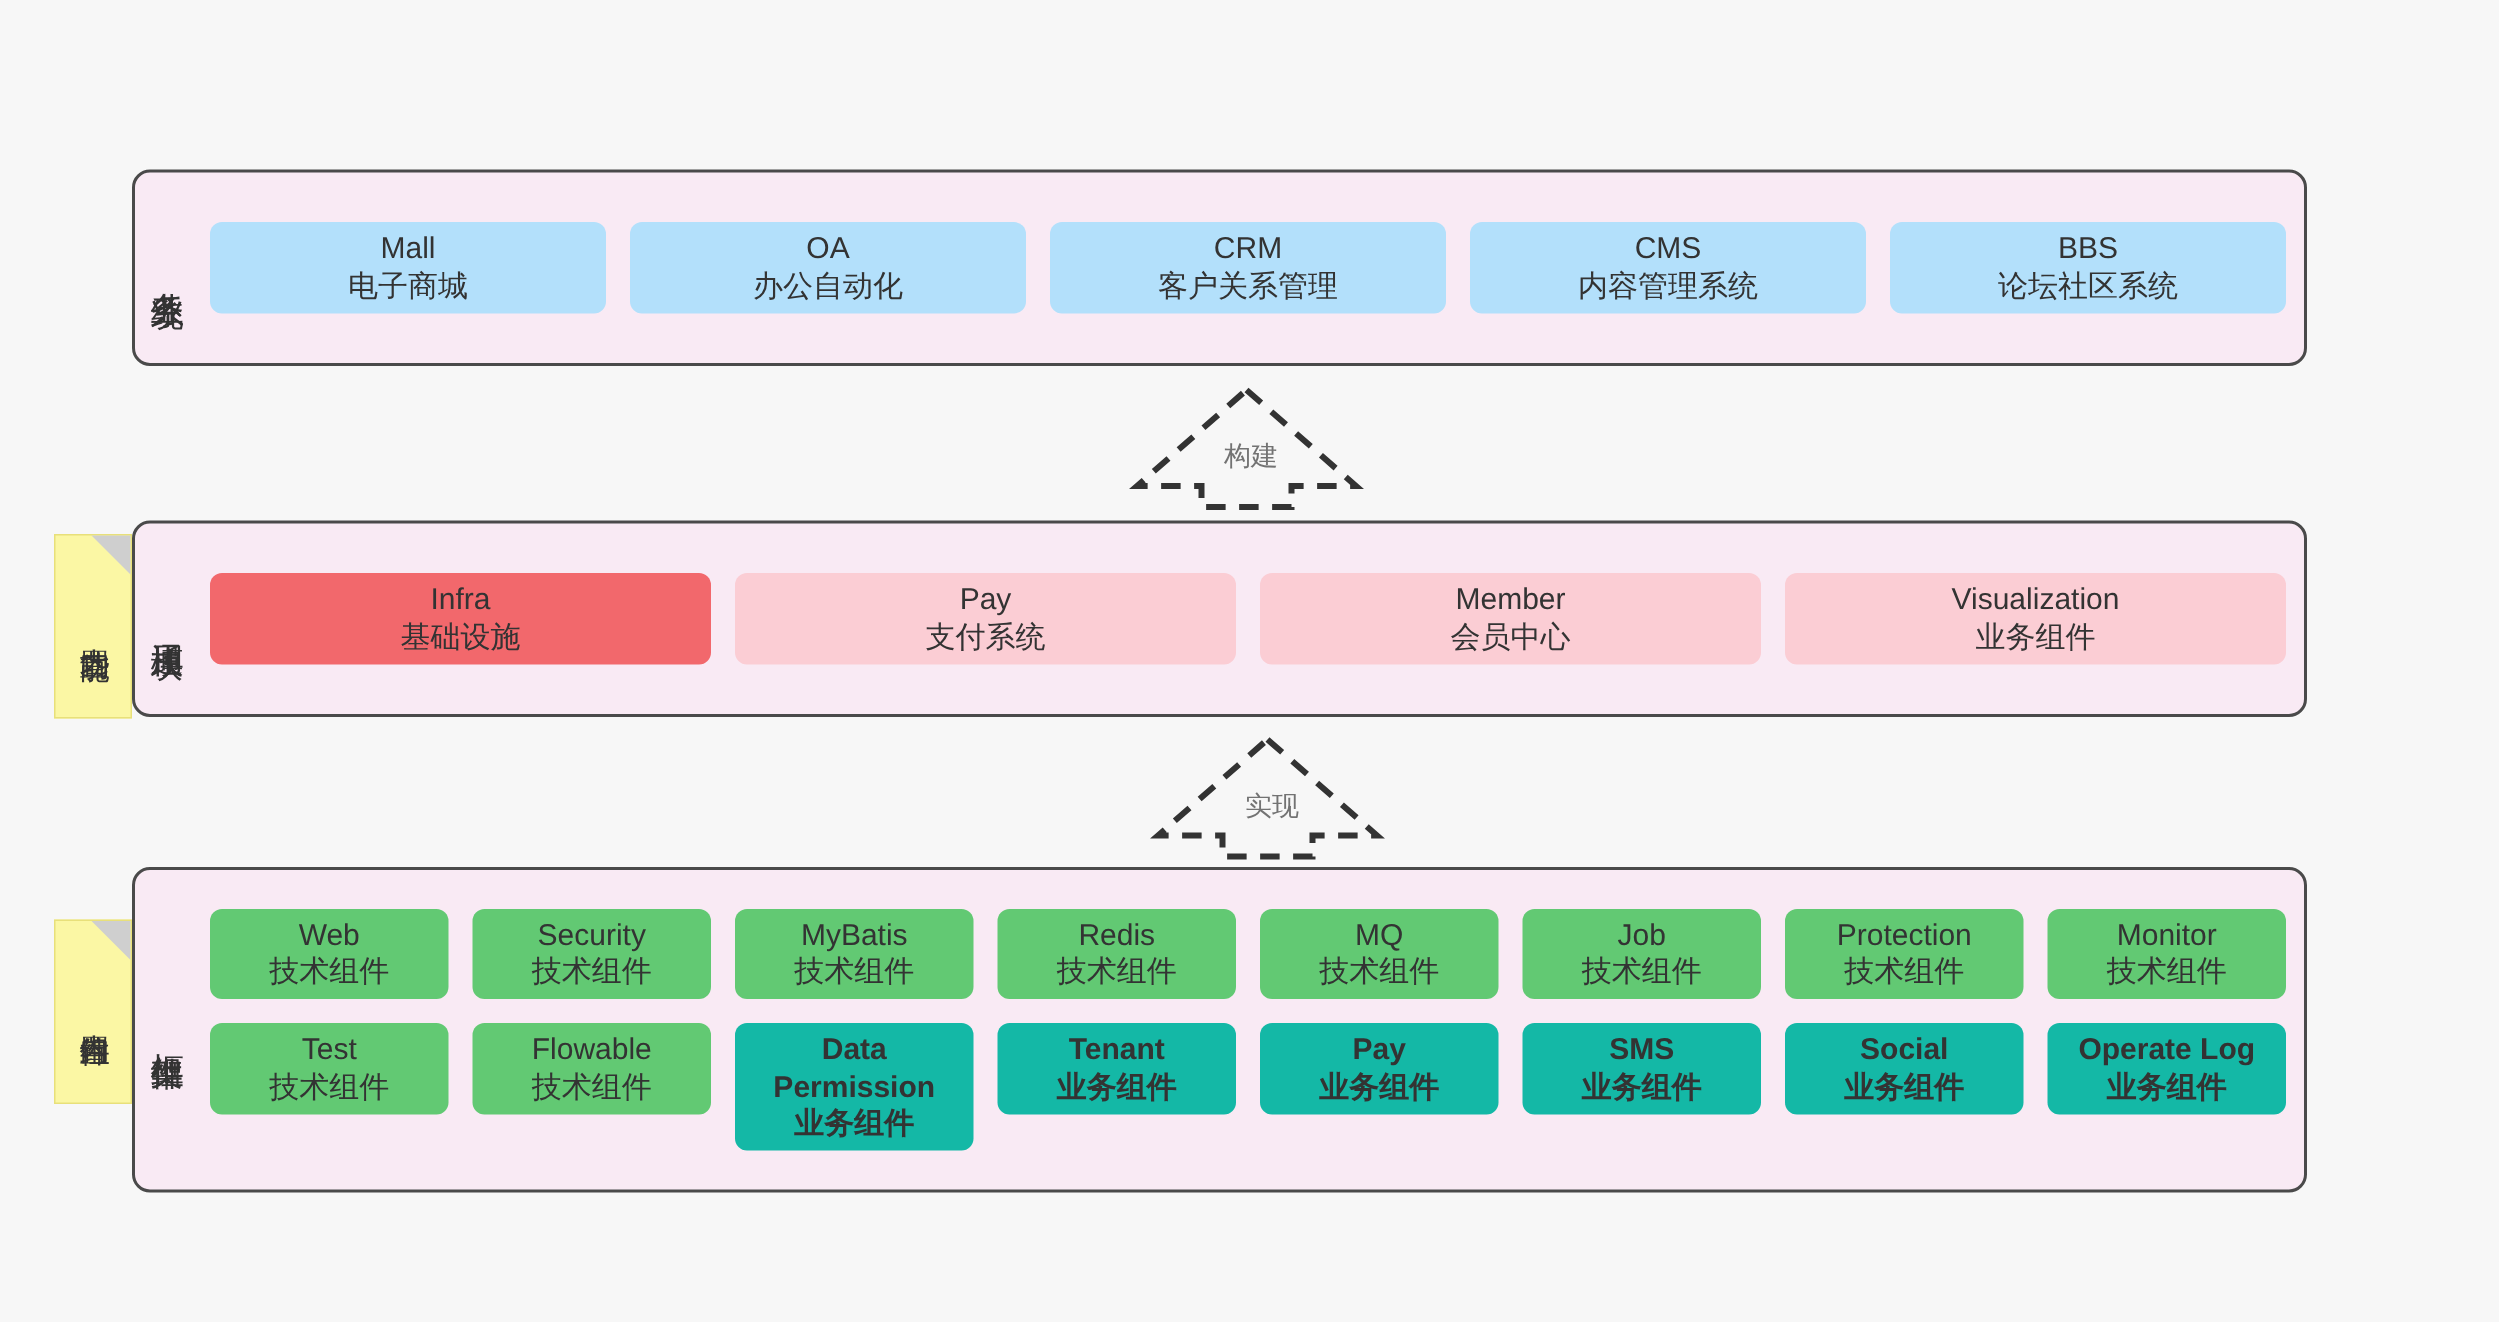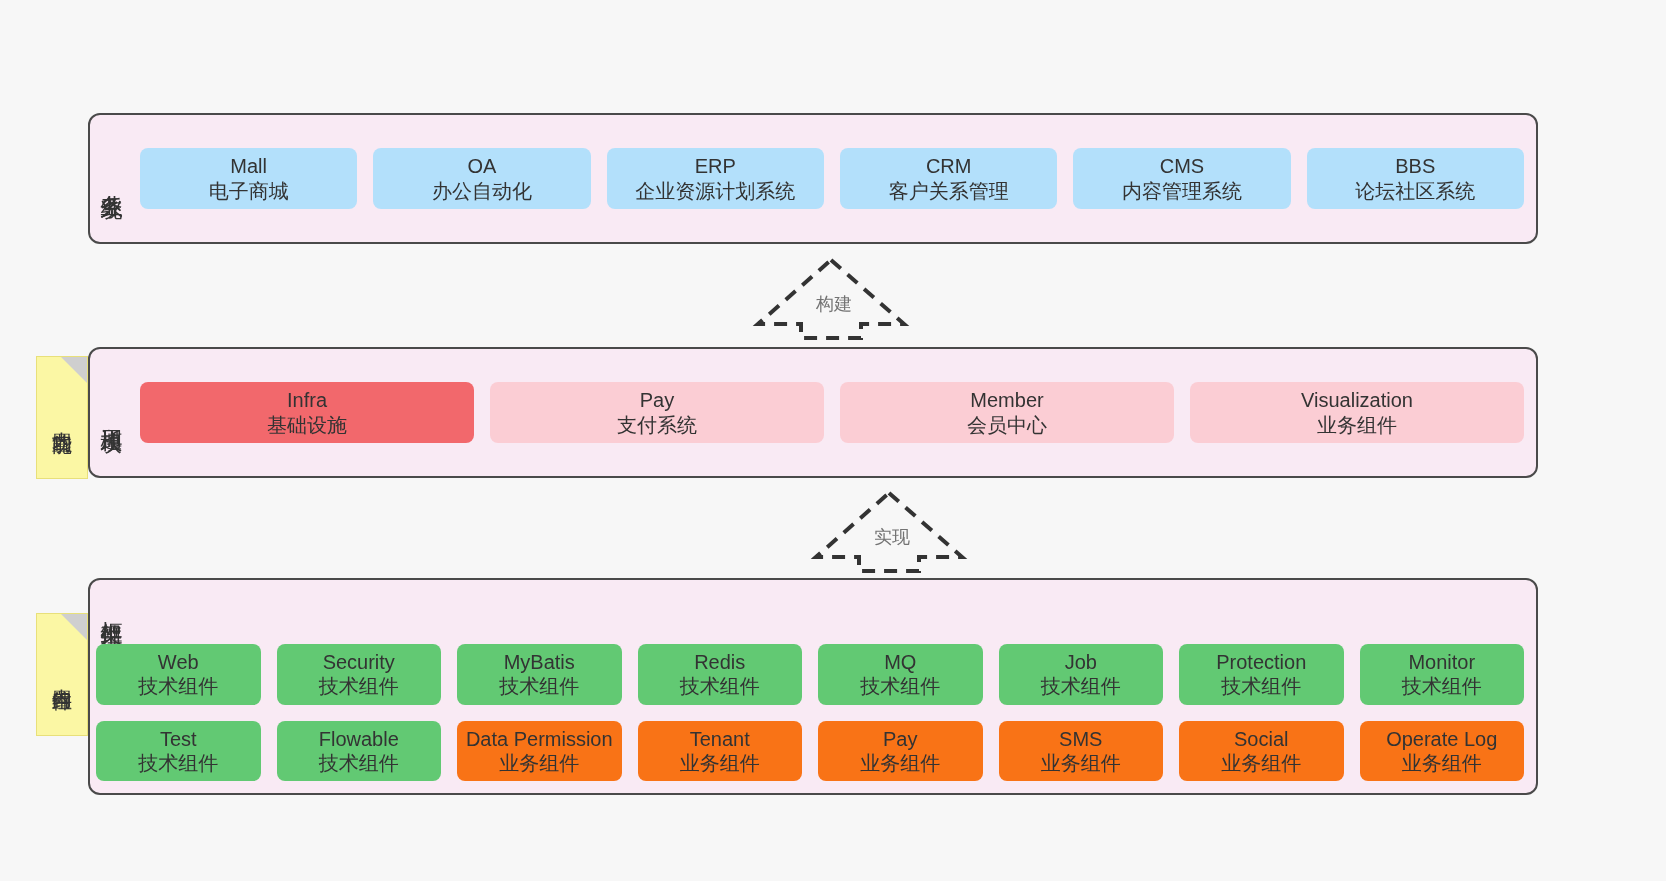--- a/index.html
+++ b/index.html
@@ -66,21 +66,21 @@
     padding:6px 4px;
   }
   .cell .en{display:block;}
   .cell .cn{display:block;}
 
   
   .blue{background:#b3e0fb;}
   .red-strong{background:#f2686c;}
   .red-light{background:#fbcdd4;}
   .green-strong{background:#62c973;}
-  .green-light{background:#f97316;}
+  .green-light{background:#14b8a6;font-weight:bold;}
 
   
   .sticky{
     position:absolute;
     background:#fbf7a4;
     border:1px solid #e8e07a;
     box-sizing:border-box;
     display:flex;
     align-items:center;
     justify-content:center;
@@ -124,24 +124,20 @@
       <div class="row">
         <div class="cell blue">
           <span class="en">Mall</span>
           <span class="cn">电子商城</span>
         </div>
         <div class="cell blue">
           <span class="en">OA</span>
           <span class="cn">办公自动化</span>
         </div>
         <div class="cell blue">
-          <span class="en">ERP</span>
-          <span class="cn">企业资源计划系统</span>
-        </div>
-        <div class="cell blue">
           <span class="en">CRM</span>
           <span class="cn">客户关系管理</span>
         </div>
         <div class="cell blue">
           <span class="en">CMS</span>
           <span class="cn">内容管理系统</span>
         </div>
         <div class="cell blue">
           <span class="en">BBS</span>
           <span class="cn">论坛社区系统</span>
@@ -179,28 +175,28 @@
         </div>
       </div>
     </div>
   </div>
 
   <div class="sticky" id="sticky-builtin-feature" style="left:36px;top:356px;width:52px;height:123px;">
     <span class="fold"></span>
     <span>内置功能</span>
   </div>
 
-  <div class="connector" id="connector-implement" style="left:814px;top:491px;width:150px;height:82px;">
+  <div class="connector" id="connector-implement" style="left:770px;top:491px;width:150px;height:82px;">
     <svg width="150" height="82" viewBox="0 0 150 82">
       <path d="M 75 2 L 148 66 L 105 66 L 105 80 L 45 80 L 45 66 L 2 66 Z" fill="none" stroke="#333333" stroke-width="4" stroke-dasharray="13,9" stroke-linejoin="miter"></path>
     </svg>
     <div class="conn-label" style="left:57px;top:34px;">实现</div>
   </div>
 
-  <div class="layer" id="layer-framework-component" style="left:88px;top:578px;width:1450px;height:217px;flex-direction:column;">
+  <div class="layer" id="layer-framework-component" style="left:88px;top:578px;width:1450px;height:217px;">
     <div class="layer-title">框架组件</div>
     <div class="layer-body">
 
       <div class="row">
         <div class="cell green-strong">
           <span class="en">Web</span>
           <span class="cn">技术组件</span>
         </div>
         <div class="cell green-strong">
           <span class="en">Security</span>

